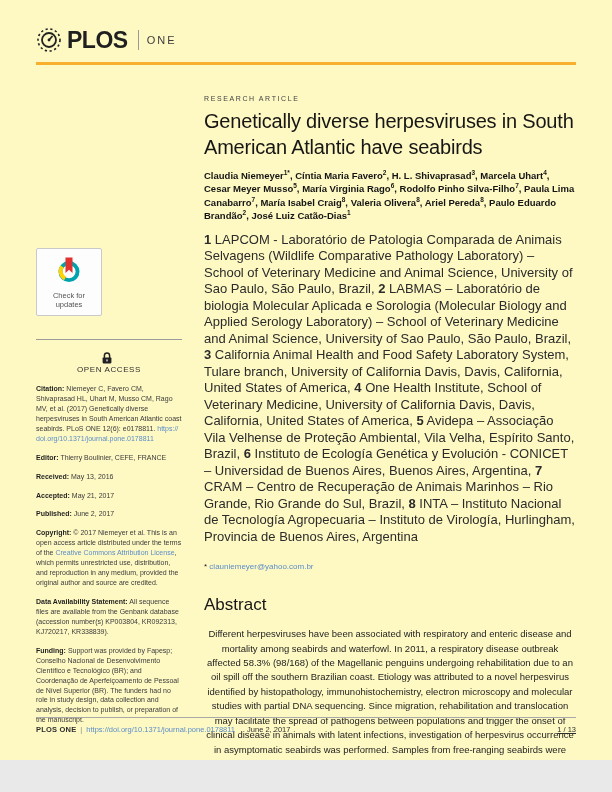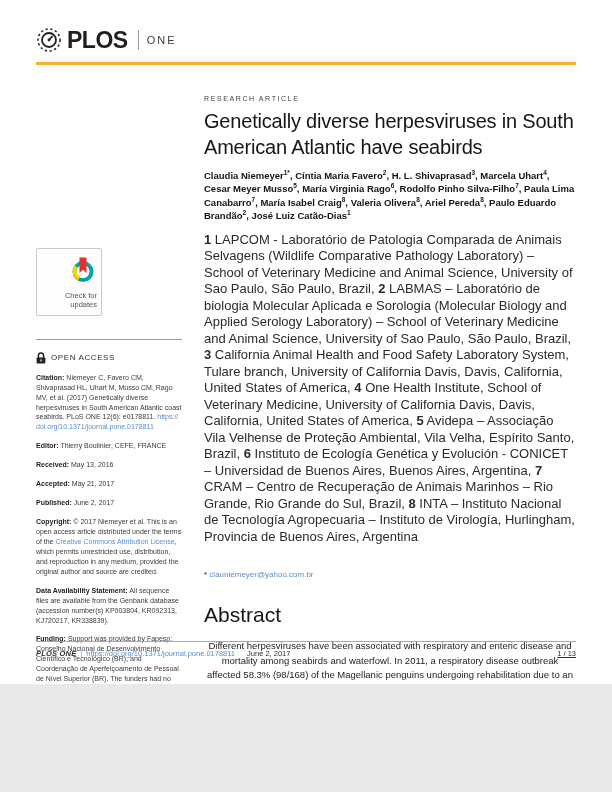--- a/index.html
+++ b/index.html
@@ -1,63 +1,63 @@
 <!DOCTYPE html>
 <html style="--accent-gold: #F8AF2D; --link-blue: #5b8dc9; --cm-teal: #00a3ad; --cm-yellow: #ffd200; --cm-red: #e03131;"><head>
 <meta charset="utf-8">
 <style>
   :root{
     --accent-gold:#F8AF2D; --link-blue:#5b8dc9; --text-dark:#212121;
     --cm-teal:#00a3ad; --cm-yellow:#ffd200; --cm-red:#e03131;
   }
   html,body{margin:0;padding:0;background:#e9e9e9;}
   .page{
-    position:relative; width:612px; height:684px; background:#ffffff;
+    position:relative; width:612px; height:760px; background:#fef9c3;
     margin:0 auto; font-family:"Liberation Sans","DejaVu Sans",sans-serif;
     color:var(--text-dark); overflow:hidden; box-sizing:border-box;
   }
   
   .masthead{padding:24px 36px 0 36px;}
   .logo-row{display:flex; align-items:center; height:32px;}
   .logo-icon{margin-right:5px; display:flex; align-items:center;}
   .logo-plos{font-size:23px; font-weight:bold; letter-spacing:-0.5px; color:#1f1f1f;}
   .logo-divider{width:1px; height:20px; background:#9a9a9a; margin:0 8px 0 10px;}
   .logo-one{font-size:11px; letter-spacing:2px; color:#3c3c3c; font-weight:normal;}
   .gold-rule{height:3px; background:var(--accent-gold); margin:6px 36px 0 36px;}
   
   .content{display:flex; margin:0 36px; align-items:flex-start;}
   .sidebar{width:146px; flex:0 0 146px; padding-top:183px; font-size:7px; line-height:1.42; color:#3a3a3a;}
   .main{flex:1; padding-top:30px; margin-left:22px;}
   
   .update-badge{
     width:56px; border:1px solid #c9c9c9; background:#fdfdfd; border-radius:2px;
-    padding:6px 4px 5px 4px; text-align:right;
+    padding:6px 4px 5px 4px; text-align:center;
   }
   .update-badge .txt{font-size:7.5px; color:#555; line-height:1.25; margin-top:3px;}
   .side-divider{border:0; border-top:1px solid #9b9b9b; margin:23px 0 0 0;}
-  .open-access{display:flex; align-items:center; margin-top:12px; font-size:8px; letter-spacing:0.6px; color:#2e2e2e;}
+  .open-access{display:flex; align-items:center; margin-top:12px; font-size:8px; letter-spacing:0.6px; color:#2e2e2e;flex-direction:column;}
   .open-access .lk{margin-right:5px; display:flex;}
   .side-p{margin:9px 0 0 0;}
   .side-p b{color:#1f1f1f;}
   .side-p a{color:var(--link-blue); text-decoration:none; word-break:break-all;}
   
   .kicker{font-size:7px; letter-spacing:1.6px; color:#3f3f3f; margin:0;}
   .title{font-size:20px; font-weight:400; line-height:1.3; color:#161616; margin:6px 0 0 0; letter-spacing:-0.2px;}
   .authors{font-size:9.5px; font-weight:bold; line-height:1.38; margin-top:9px; color:#141414;}
   .authors sup{font-size:6.5px;}
   .affiliations{font-size:13px; line-height:1.27; margin-top:9px; color:#2b2b2b;}
-  .email-line{font-size:8px; margin-top:25px;}
+  .email-line{font-size:8px; margin-top:17px;}
   .email-line a{color:var(--link-blue); text-decoration:none;}
-  .abstract-h{font-size:21px; font-weight:400; color:#161616; margin:24px 0 12px 0;}
+  .abstract-h{font-size:17px; font-weight:400; color:#161616; margin:24px 0 12px 0;}
   .abstract-body{font-size:9.5px; line-height:1.52; margin-top:11px; color:#1d1d1d; text-align:center;}
   
   .footer{position:absolute; left:36px; right:36px; bottom:26px;}
   .footer-rule{border:0; border-top:1px solid #a8a8a8; margin:0 0 7px 0;}
   .footer-row{display:flex; font-size:7.5px; color:#2e2e2e; align-items:baseline;}
-  .footer-row .j{font-weight:bold; letter-spacing:0.2px;font-style:italic;}
+  .footer-row .j{font-weight:bold; letter-spacing:0.2px;}
   .footer-row .pipe{margin:0 4px; color:#8a8a8a;}
   .footer-row a{color:var(--link-blue); text-decoration:none;}
   .footer-row .date{margin-left:12px;}
   .footer-row .pg{margin-left:auto;text-decoration:underline;}
 </style>
 </head>
 <body>
 
 <div class="page">
 

